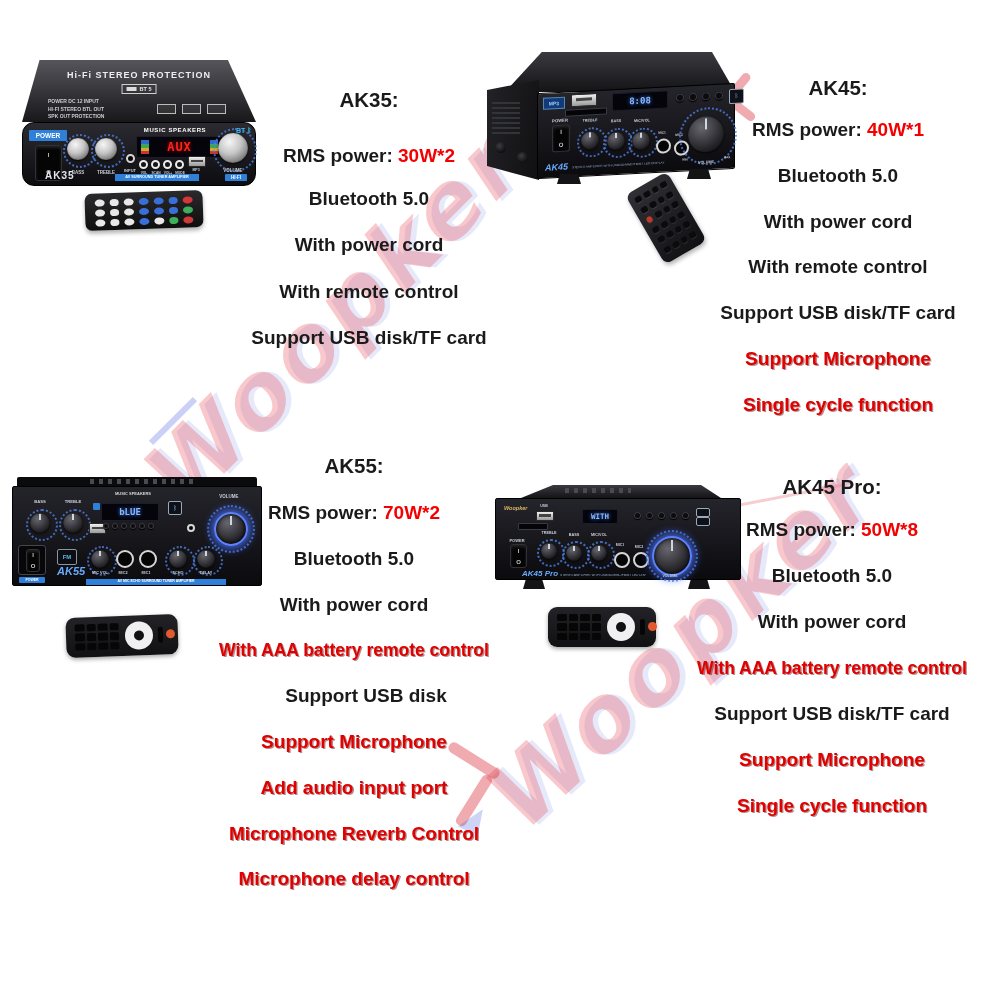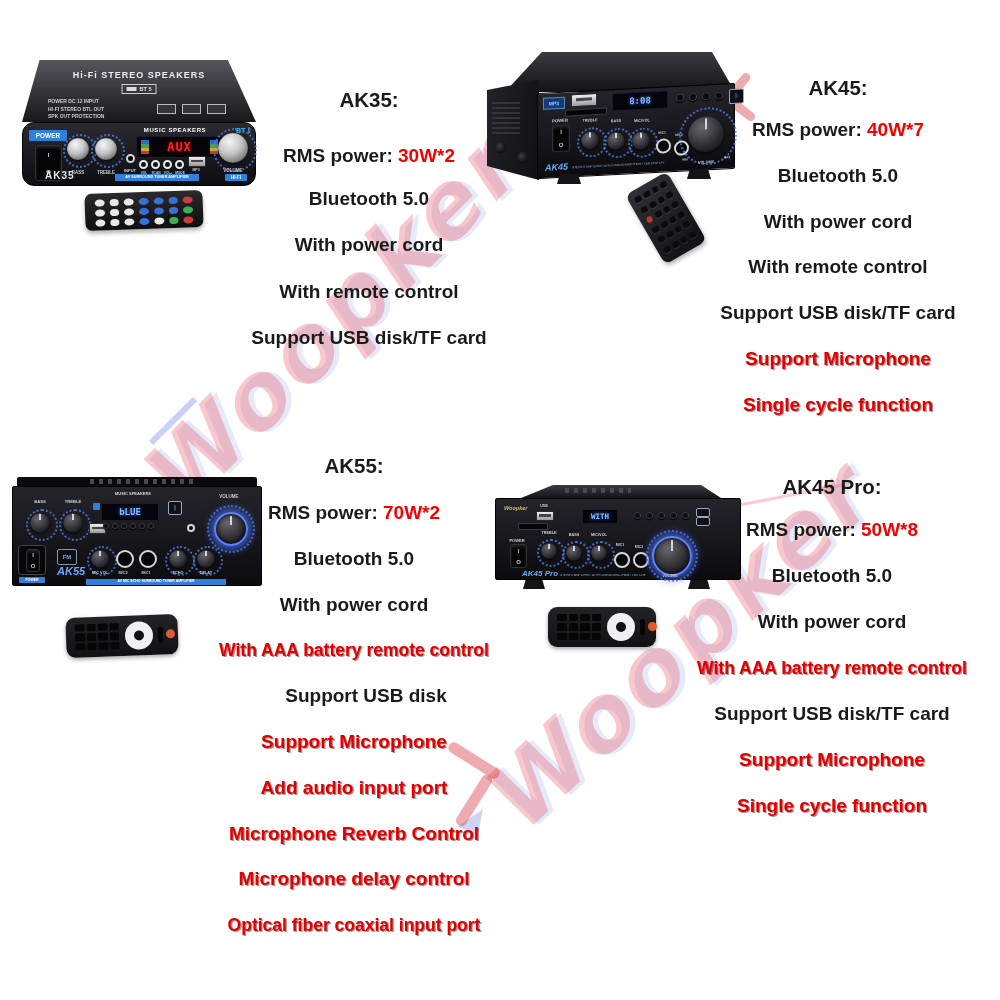--- a/index.html
+++ b/index.html
@@ -126,21 +126,21 @@
   <div class="xbar" style="left:688px;top:92px;width:74px;height:9px;transform:rotate(38deg);"></div>
   <div class="xbar" style="left:688px;top:98px;width:74px;height:9px;transform:rotate(-50deg);"></div>
   <div class="xbar" style="left:445px;top:755px;width:58px;height:11px;transform:rotate(32deg);"></div>
   <div class="xbar" style="left:445px;top:795px;width:58px;height:11px;transform:rotate(-58deg);"></div>
   <div class="wtri" style="left:462px;top:806px;transform:rotate(24deg);"></div>
   <div class="wline" style="left:640px;top:502px;width:215px;height:3px;transform:rotate(-11deg);"></div>
   <div class="wline" style="left:142px;top:418px;width:62px;height:6px;background:rgba(90,110,230,.32);transform:rotate(-45deg);"></div>
 
   <div class="abs" style="left:15px;top:60px;width:245px;height:172px;">
     <div class="abs a35top" style="left:7px;top:0;width:234px;height:62px;">
-      <div class="a35top-title">Hi-Fi STEREO SPEAKERS</div>
+      <div class="a35top-title">Hi-Fi STEREO PROTECTION</div>
       <div class="a35top-badge">
         <span class="usbchip"></span>
         <span>BT 5</span>
       </div>
       <div class="a35top-lines">
         <div>POWER DC 12 INPUT</div>
         <div>HI-FI STEREO BTL OUT</div>
         <div>SPK OUT PROTECTION</div>
       </div>
       <div class="a35top-badges">
@@ -429,38 +429,37 @@
       <div class="dorange"></div>
     </div>
 
 <div class="ptitle" style="left: 369px; top: 100px;">AK35:</div>
     <div class="spec" style="left: 369px; top: 156px;"><span>RMS power: </span><span class="val">30W*2</span></div>
     <div class="spec" style="left: 369px; top: 199.2px;">Bluetooth 5.0</div>
     <div class="spec" style="left: 369px; top: 245.4px;">With power cord</div>
     <div class="spec" style="left: 369px; top: 291.6px;">With remote control</div>
     <div class="spec" style="left: 369px; top: 337.8px;">Support USB disk/TF card</div>
     <div class="ptitle" style="left: 838px; top: 88px;">AK45:</div>
-    <div class="spec" style="left: 838px; top: 130px;"><span>RMS power: </span><span class="val">40W*7</span></div>
+    <div class="spec" style="left: 838px; top: 130px;"><span>RMS power: </span><span class="val">40W*1</span></div>
     <div class="spec" style="left: 838px; top: 175.8px;">Bluetooth 5.0</div>
     <div class="spec" style="left: 838px; top: 221.6px;">With power cord</div>
     <div class="spec" style="left: 838px; top: 267.4px;">With remote control</div>
     <div class="spec" style="left: 838px; top: 313.2px;">Support USB disk/TF card</div>
     <div class="spec red" style="left: 838px; top: 359px;">Support Microphone</div>
     <div class="spec red" style="left: 838px; top: 404.8px;">Single cycle function</div>
     <div class="ptitle" style="left: 354px; top: 466px;">AK55:</div>
     <div class="spec" style="left: 354px; top: 513px;"><span>RMS power: </span><span class="val">70W*2</span></div>
     <div class="spec" style="left: 354px; top: 558.8px;">Bluetooth 5.0</div>
     <div class="spec" style="left: 354px; top: 604.6px;">With power cord</div>
     <div class="spec red narrow" style="left: 354px; top: 650.4px;">With AAA battery remote control</div>
     <div class="spec" style="left: 366px; top: 696.2px;">Support USB disk</div>
     <div class="spec red" style="left: 354px; top: 742px;">Support Microphone</div>
     <div class="spec red" style="left: 354px; top: 833.6px;">Microphone Reverb Control</div>
     <div class="spec red" style="left: 354px; top: 787.8px;">Add audio input port</div>
     <div class="spec red" style="left: 354px; top: 879.4px;">Microphone delay control</div>
-    <div class="spec red narrow" style="left: 354px; top: 925.2px;">Optical fiber coaxial input port</div>
     <div class="ptitle" style="left: 832px; top: 487px;">AK45 Pro:</div>
     <div class="spec" style="left: 832px; top: 530px;"><span>RMS power: </span><span class="val">50W*8</span></div>
     <div class="spec" style="left: 832px; top: 576px;">Bluetooth 5.0</div>
     <div class="spec" style="left: 832px; top: 622px;">With power cord</div>
     <div class="spec red narrow" style="left: 832px; top: 668px;">With AAA battery remote control</div>
     <div class="spec" style="left: 832px; top: 714px;">Support USB disk/TF card</div>
     <div class="spec red" style="left: 832px; top: 760px;">Support Microphone</div>
     <div class="spec red" style="left: 832px; top: 806px;">Single cycle function</div>
   </div>
 

